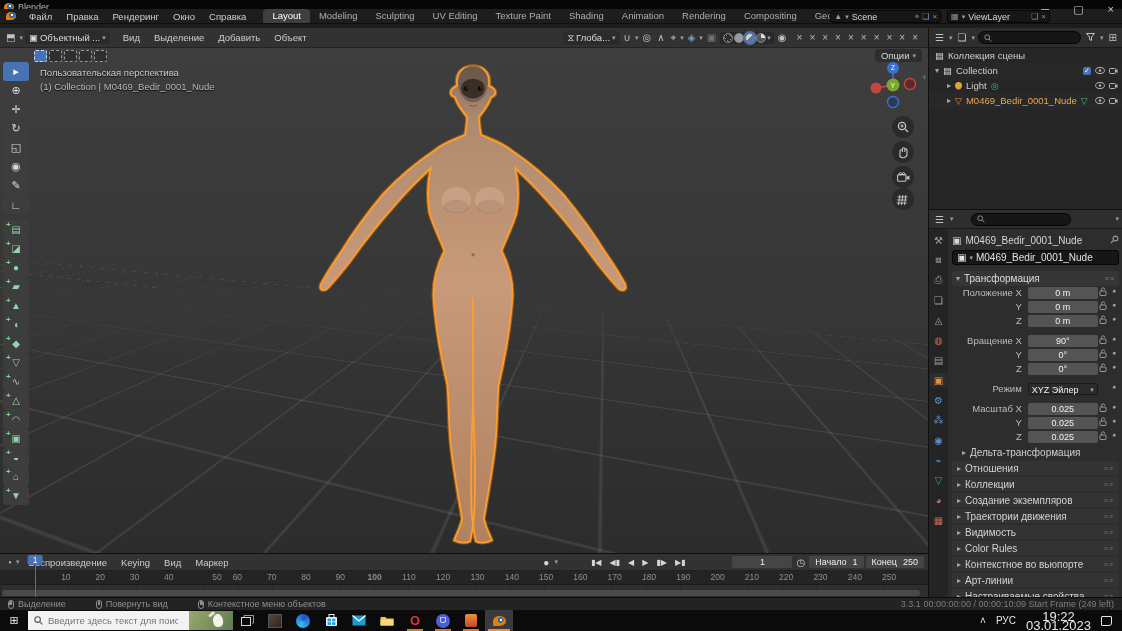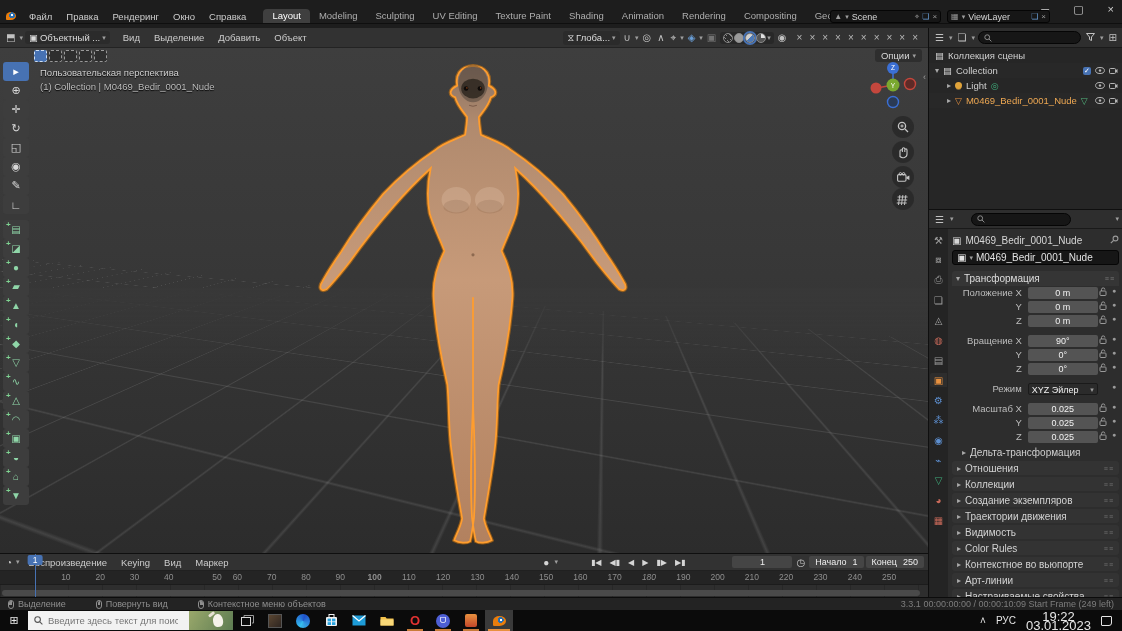--- a/index.html
+++ b/index.html
@@ -153,20 +153,24 @@
   #tray .clock { text-align:center; font-size:13px; line-height:9px; }
   #tray .note { width:11px; height:10px; border:1px solid #e6e6e6; border-radius:1px 1px 3px 1px; }
 
   svg { overflow:visible; }
 </style>
 </head>
 <body>
 
 <div id="app">
 
+  <div id="titlebar">
+    <span class="blender-logo"></span>
+    <span class="apptitle">Blender</span>
+  </div>
   <div id="winbtns">
     <span>─</span>
     <span>▢</span>
     <span>×</span>
   </div>
 
   <div id="menubar">
     <span class="blender-logo mlogo"></span>
     <div style="display:flex">
 

